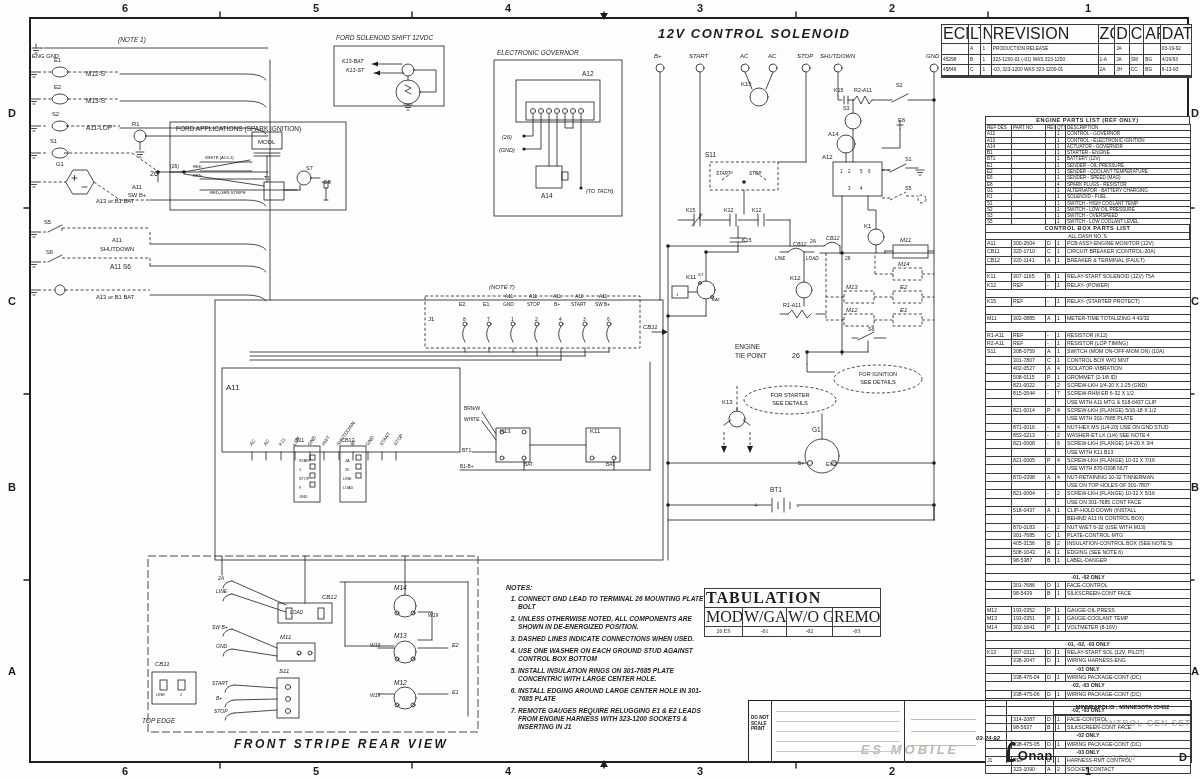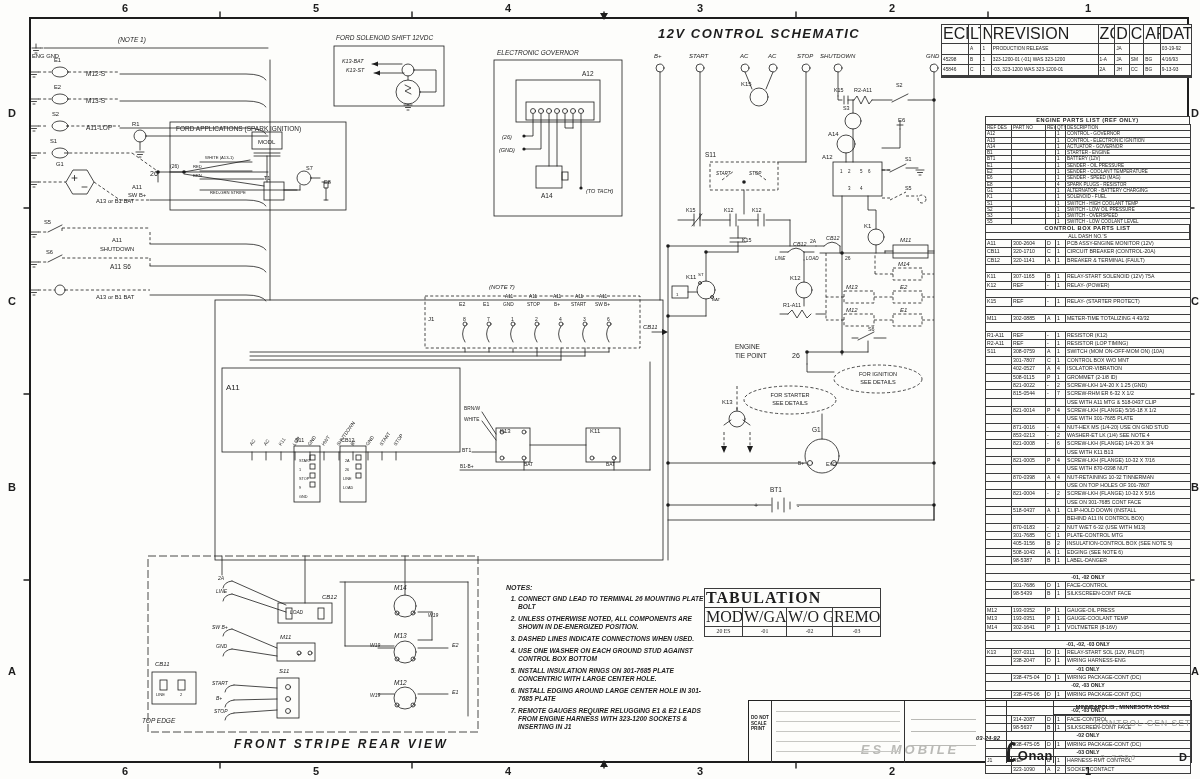--- a/index.html
+++ b/index.html
@@ -56,21 +56,21 @@
   .c5 .num .sz{color:#1d1d1d;font-style:normal;font-weight:bold;font-size:11px;}
   .stamp{position:absolute;left:800px;top:742px;width:220px;text-align:center;
      font-size:13px;font-weight:bold;font-style:italic;letter-spacing:3px;
      color:#a4a4a0;opacity:.75;}
 </style>
 </head>
 <body>
 
 <div class="sheet">
 
-  <div class="bigtitle">12V CONTROL SCHEMATIC</div>
+  <div class="bigtitle">12V CONTROL SOLENOID</div>
   <div class="fpcap">FRONT STRIPE  REAR VIEW</div>
   <div class="stamp">ES MOBILE</div>
 
   <svg id="schem" width="1200" height="779" viewBox="0 0 1200 779" style="position:absolute;left:0;top:0;">
     <g stroke="#1d1d1d" fill="none" stroke-width="0.8" stroke-linecap="round">
 
       <rect x="30" y="18" width="1158" height="744" stroke-width="2"></rect>
       <path stroke-width="1.4" d="M220,12 V18 M412,12 V18 M604,12 V18 M796,12 V18 M988,12 V18
             M220,762 V768 M412,762 V768 M604,762 V768 M796,762 V768 M988,762 V768
             M24,208 H30 M24,394 H30 M24,580 H30 M1188,208 H1194 M1188,394 H1194 M1188,580 H1194"></path>

